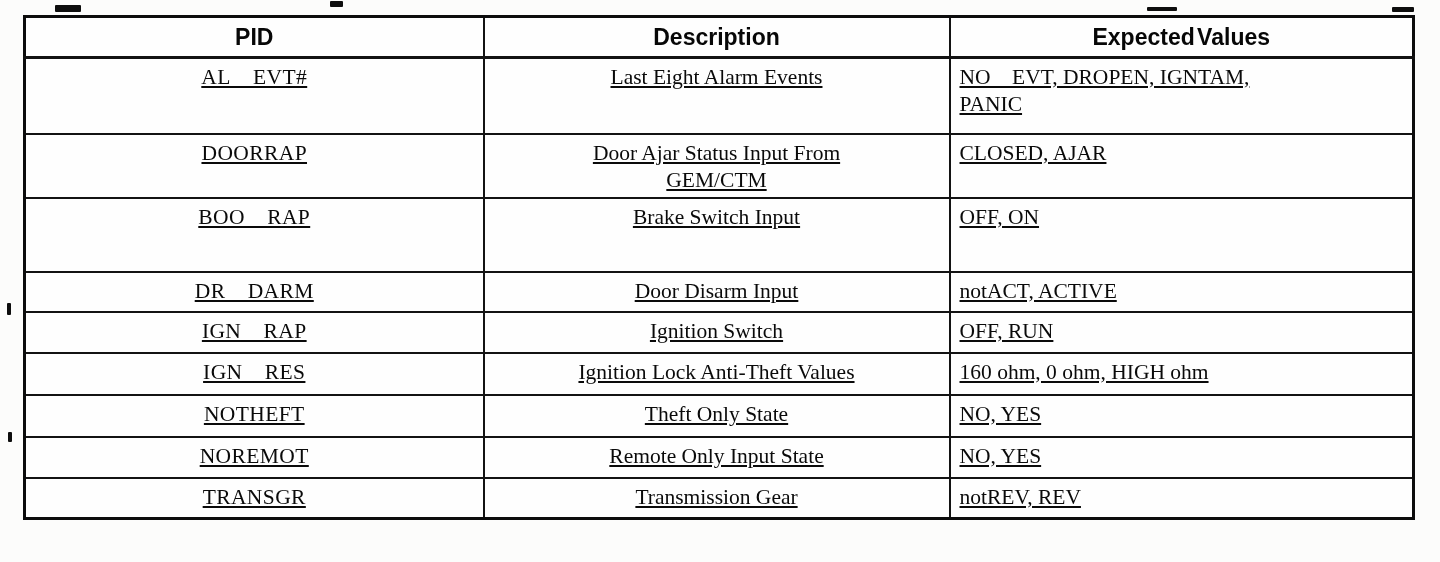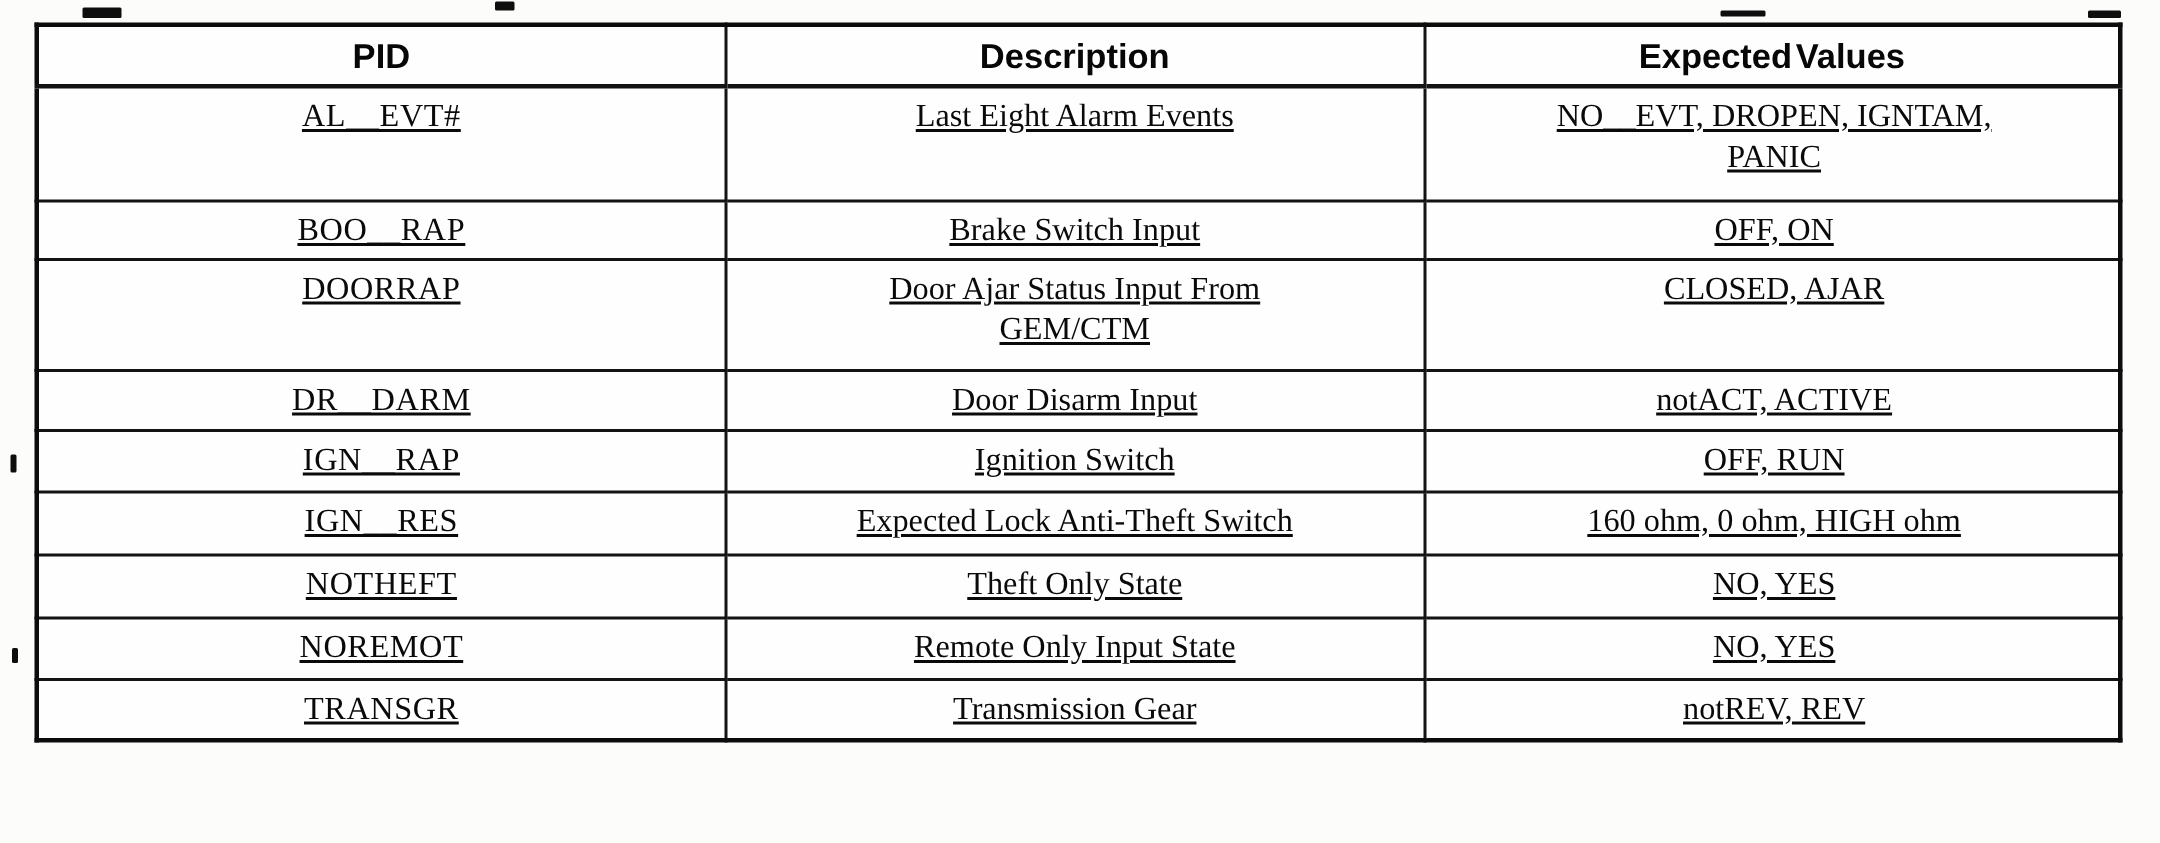--- a/index.html
+++ b/index.html
@@ -47,21 +47,21 @@
     line-height: 27px;
     color: #0a0a0a;
     vertical-align: top;
     padding-top: 5px;
     padding-bottom: 3px;
     white-space: pre-line;
     text-decoration: underline;
   }
   td.cell-pid   { text-align: center; letter-spacing: 0.4px; }
   td.cell-desc  { text-align: center; }
-  td.cell-exp   { text-align: center; padding-left: 9px; padding-right: 6px; }
+  td.cell-exp   { text-align: left; padding-left: 9px; padding-right: 6px; }
   
   tbody tr:nth-child(1)  { height: 76px; }
   tbody tr:nth-child(2)  { height: 39px; }
   tbody tr:nth-child(3)  { height: 74px; }
   tbody tr:nth-child(4)  { height: 40px; }
   tbody tr:nth-child(5)  { height: 41px; }
   tbody tr:nth-child(6)  { height: 42px; margin-left: 18px; }
   tbody tr:nth-child(7)  { height: 42px; }
   tbody tr:nth-child(8)  { height: 41px; margin-left: 22px; }
   tbody tr:nth-child(9)  { height: 41px; }
@@ -105,43 +105,43 @@
       </tr>
     </thead>
     <tbody>
       <tr>
         <td class="cell-pid">AL__EVT#</td>
         <td class="cell-desc">Last Eight Alarm Events</td>
         <td class="cell-exp">NO__EVT, DROPEN, IGNTAM,
 PANIC</td>
       </tr>
       <tr>
-        <td class="cell-pid">BOO__RAP</td>
-        <td class="cell-desc">Brake Switch Input</td>
-        <td class="cell-exp">OFF, ON</td>
-      </tr>
-      <tr>
         <td class="cell-pid">DOORRAP</td>
         <td class="cell-desc">Door Ajar Status Input From
 GEM/CTM</td>
         <td class="cell-exp">CLOSED, AJAR</td>
+      </tr>
+      <tr>
+        <td class="cell-pid">BOO__RAP</td>
+        <td class="cell-desc">Brake Switch Input</td>
+        <td class="cell-exp">OFF, ON</td>
       </tr>
       <tr>
         <td class="cell-pid">DR__DARM</td>
         <td class="cell-desc">Door Disarm Input</td>
         <td class="cell-exp">notACT, ACTIVE</td>
       </tr>
       <tr>
         <td class="cell-pid">IGN__RAP</td>
         <td class="cell-desc">Ignition Switch</td>
         <td class="cell-exp">OFF, RUN</td>
       </tr>
       <tr>
         <td class="cell-pid">IGN__RES</td>
-        <td class="cell-desc">Expected Lock Anti-Theft Switch</td>
+        <td class="cell-desc">Ignition Lock Anti-Theft Values</td>
         <td class="cell-exp">160 ohm, 0 ohm, HIGH ohm</td>
       </tr>
       <tr>
         <td class="cell-pid">NOTHEFT</td>
         <td class="cell-desc">Theft Only State</td>
         <td class="cell-exp">NO, YES</td>
       </tr>
       <tr>
         <td class="cell-pid">NOREMOT</td>
         <td class="cell-desc">Remote Only Input State</td>

